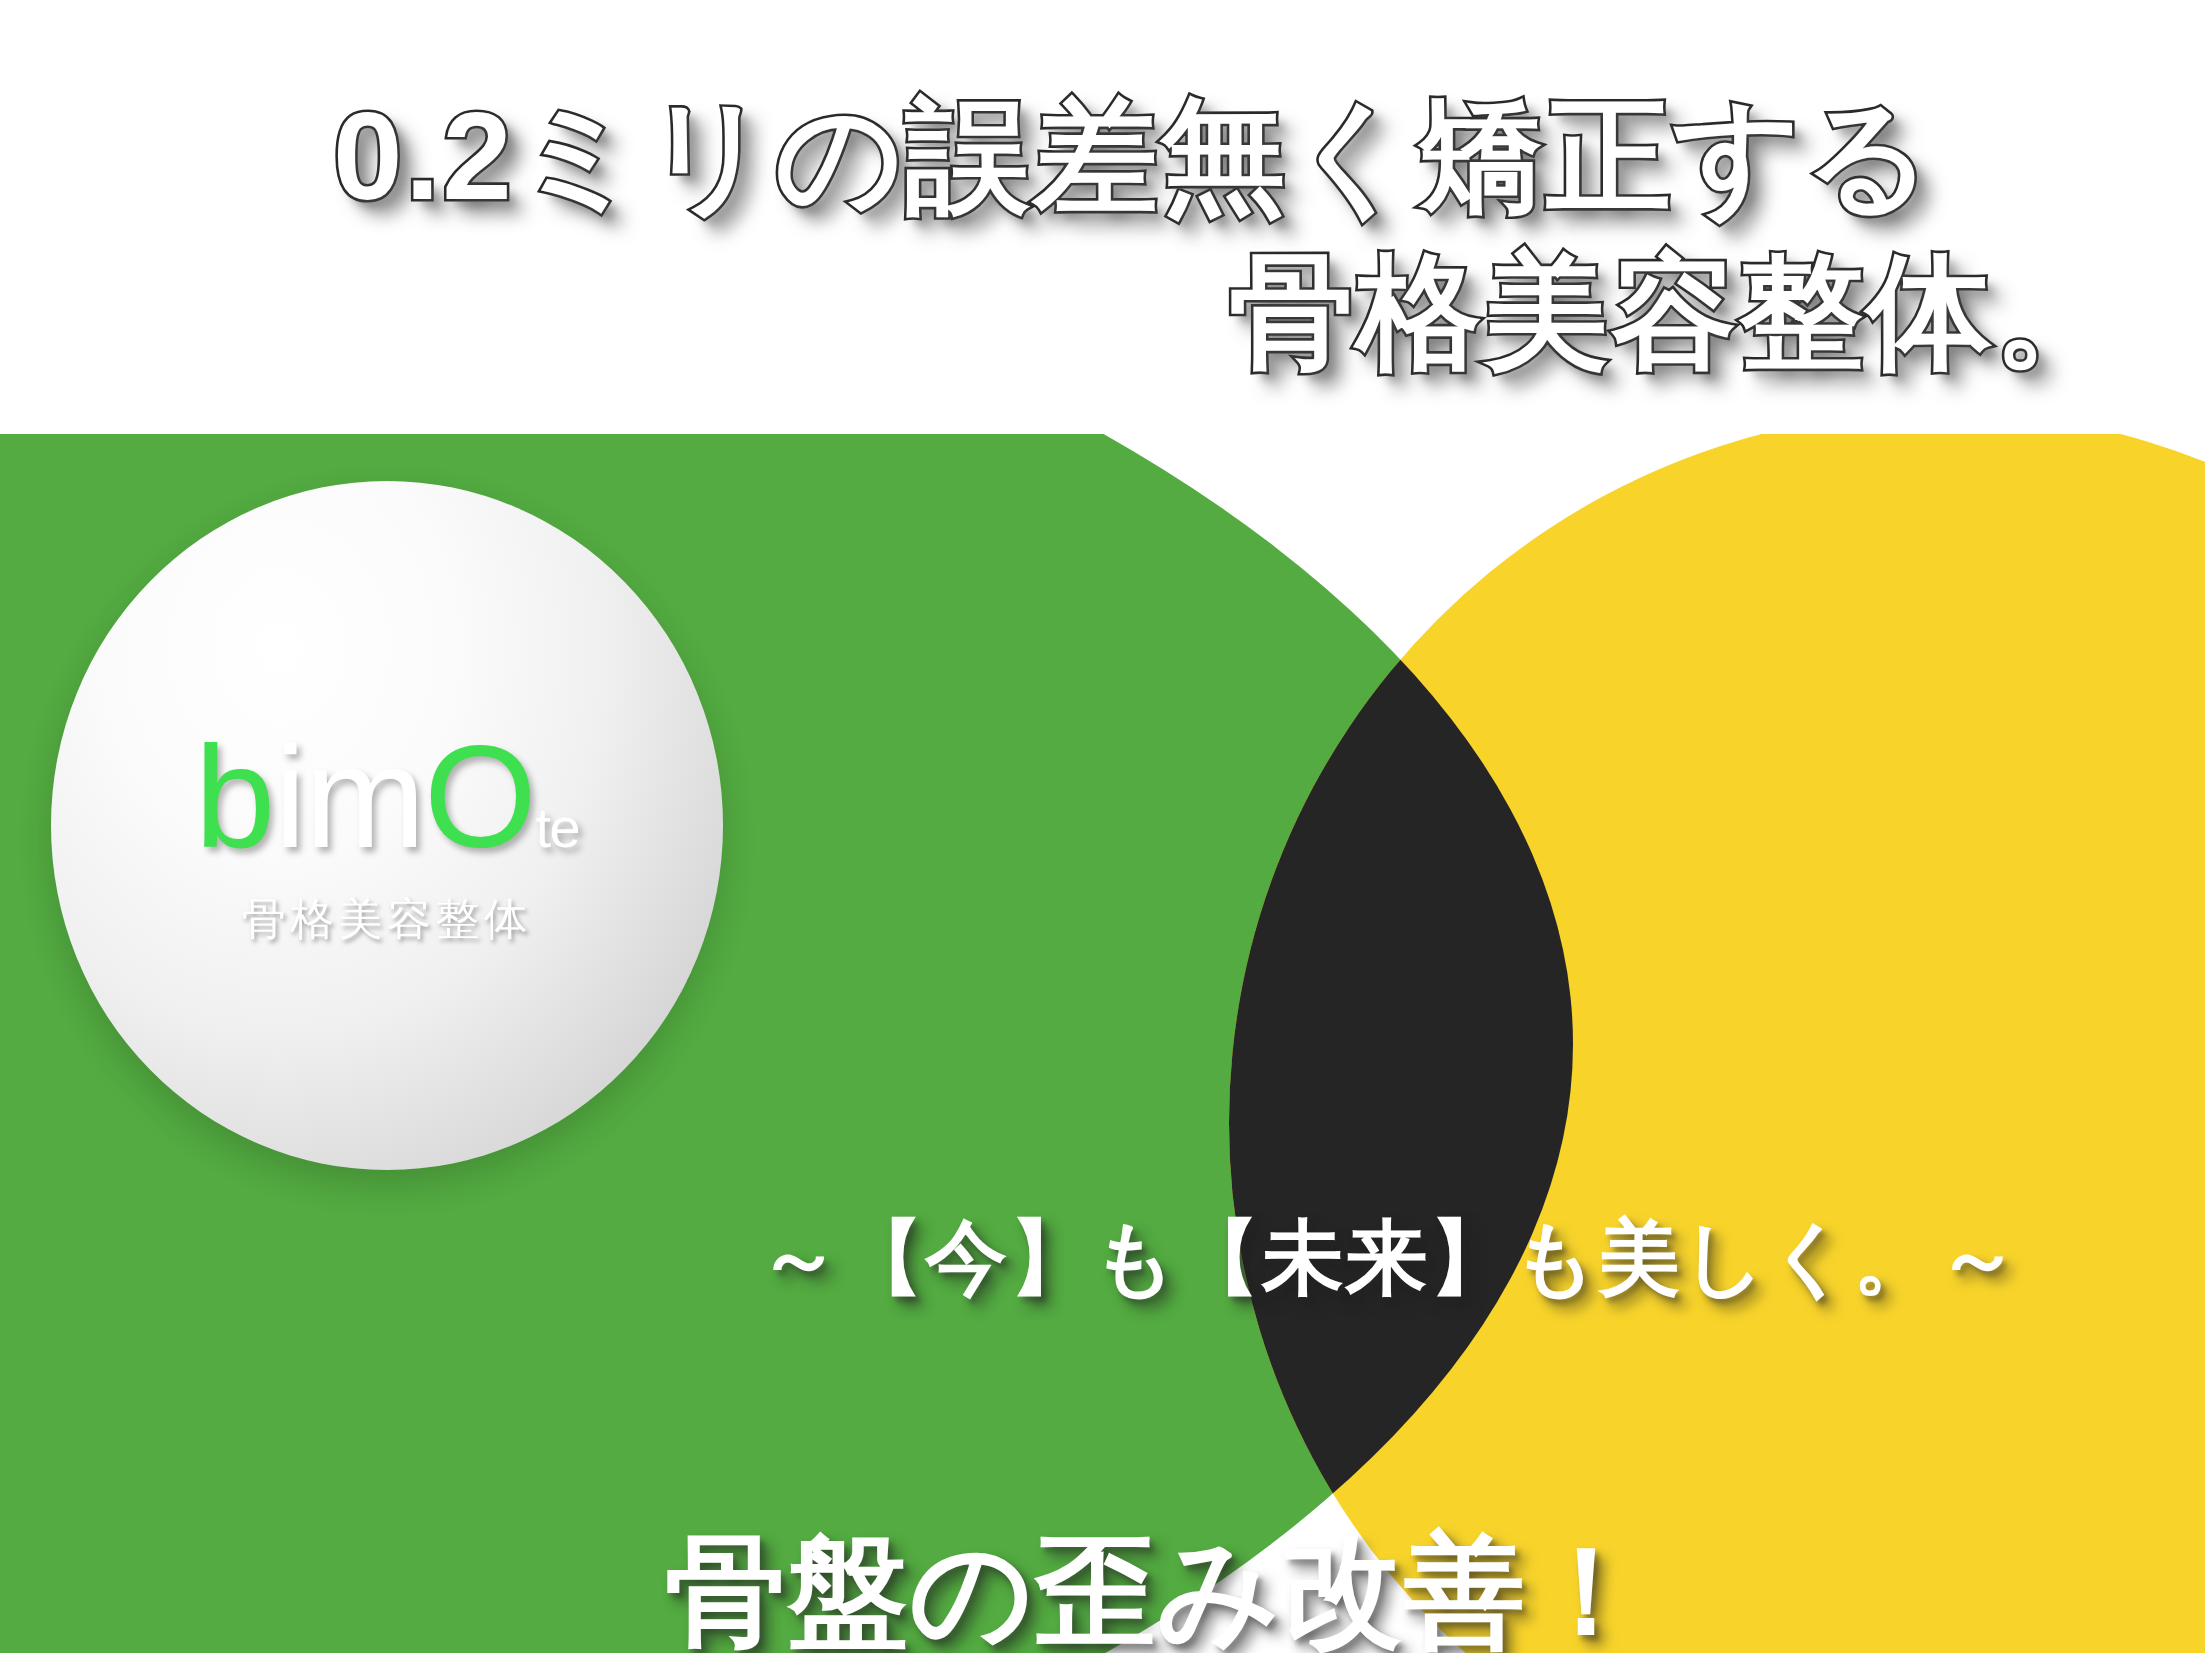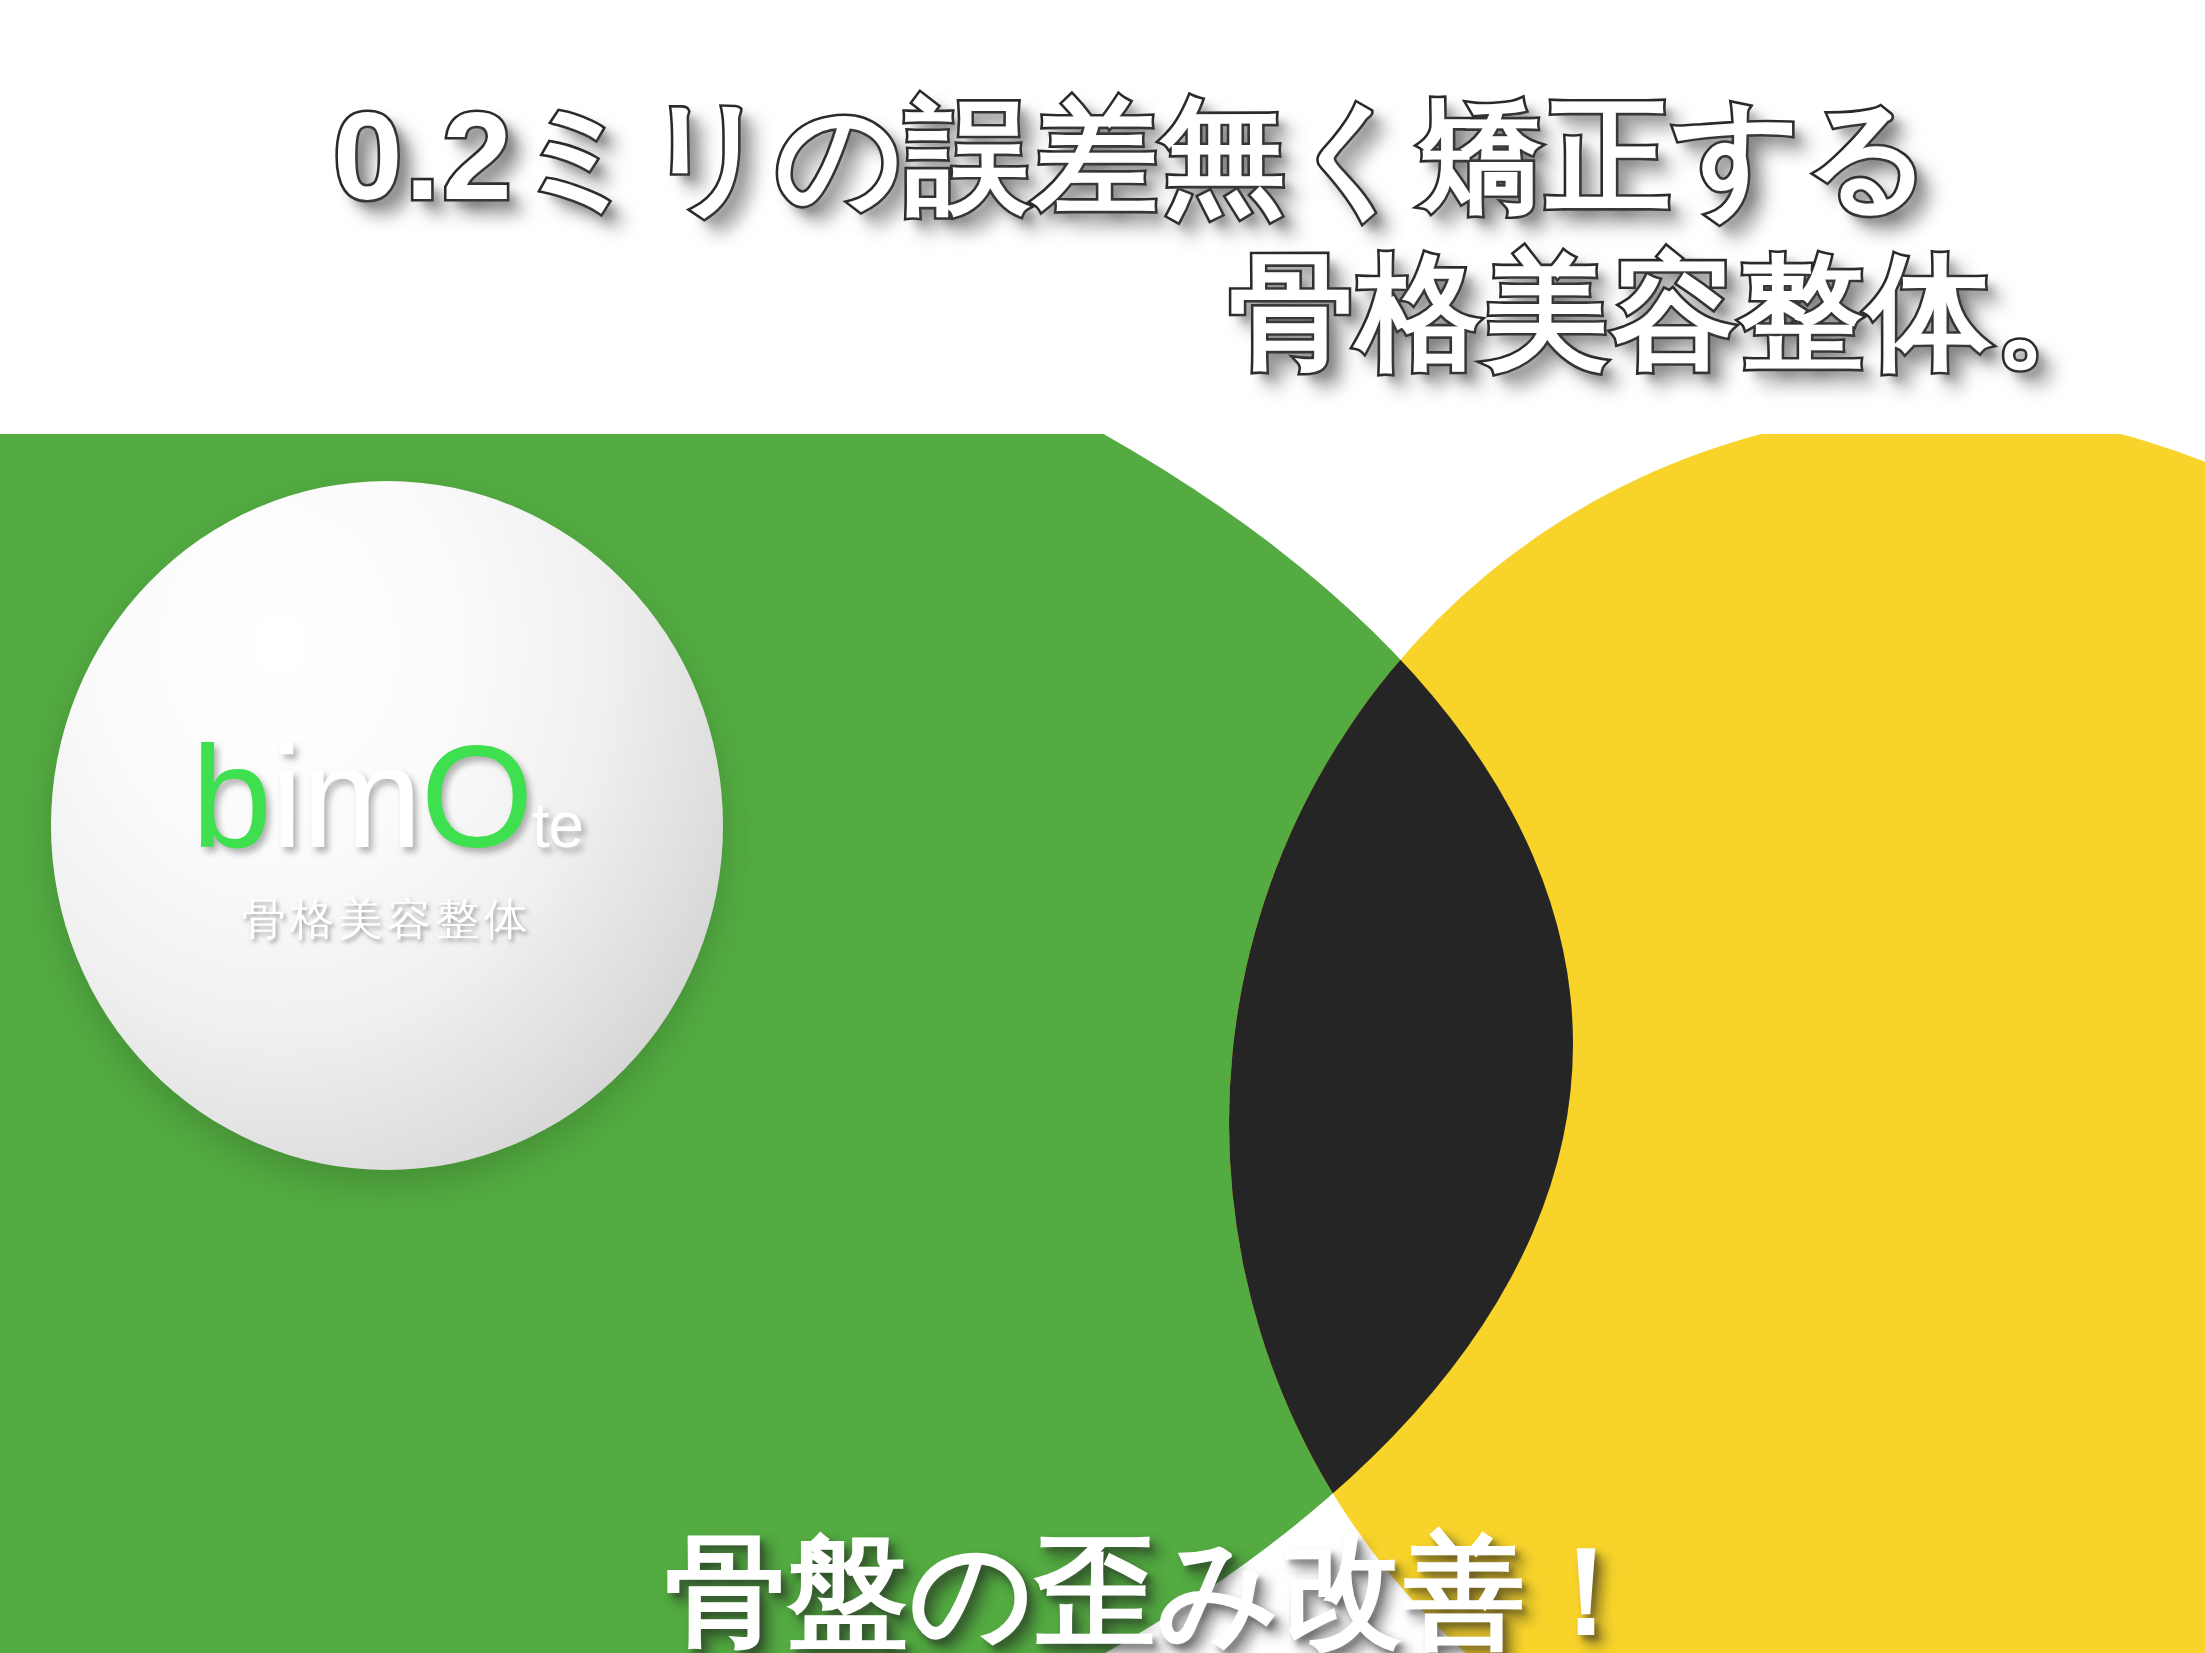--- a/index.html
+++ b/index.html
@@ -137,21 +137,21 @@
     font-size: 145px;
     font-weight: 400;
     line-height: 1;
     letter-spacing: -0.01em;
     margin-top: 23px;
     text-shadow: 4px 5.2px 6.3px rgba(90,90,90,0.45);
     white-space: nowrap;
   }
   .logo-g { color: #3fe04f; }
   .logo-w { color: #ffffff; }
-  #logo-t1 { font-size: 64px; }
+  #logo-t1 { font-size: 56px; }
   #logo-sub {
     margin-top: 20px;
     font-size: 44px;
     font-weight: 400;
     color: #ffffff;
     letter-spacing: 0.10em;
     text-shadow: 2.3px 2.9px 4px rgba(90,90,90,0.55);
     white-space: nowrap;
   }
 
@@ -195,17 +195,18 @@
     <div id="dark-clip">
       <div id="dark-shape"></div>
     </div>
   </div>
 
   <div id="logo-disc">
     <div id="logo-wordmark"><span class="logo-g">b</span><span class="logo-w">im</span><span class="logo-g">O</span><span class="logo-w" id="logo-t1">te</span></div>
     <div id="logo-sub">骨格美容整体</div>
   </div>
 
+  <div class="art-text" id="tagline">～【今】も【未来】も美しく。～</div>
 
   <div class="art-text" id="claim-line-1">骨盤の歪み改善！</div>
 
 </div>
 
 
 </body></html>

